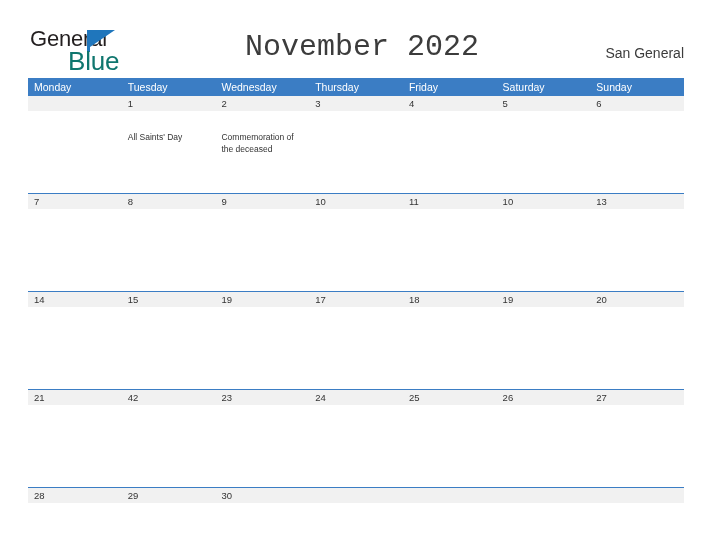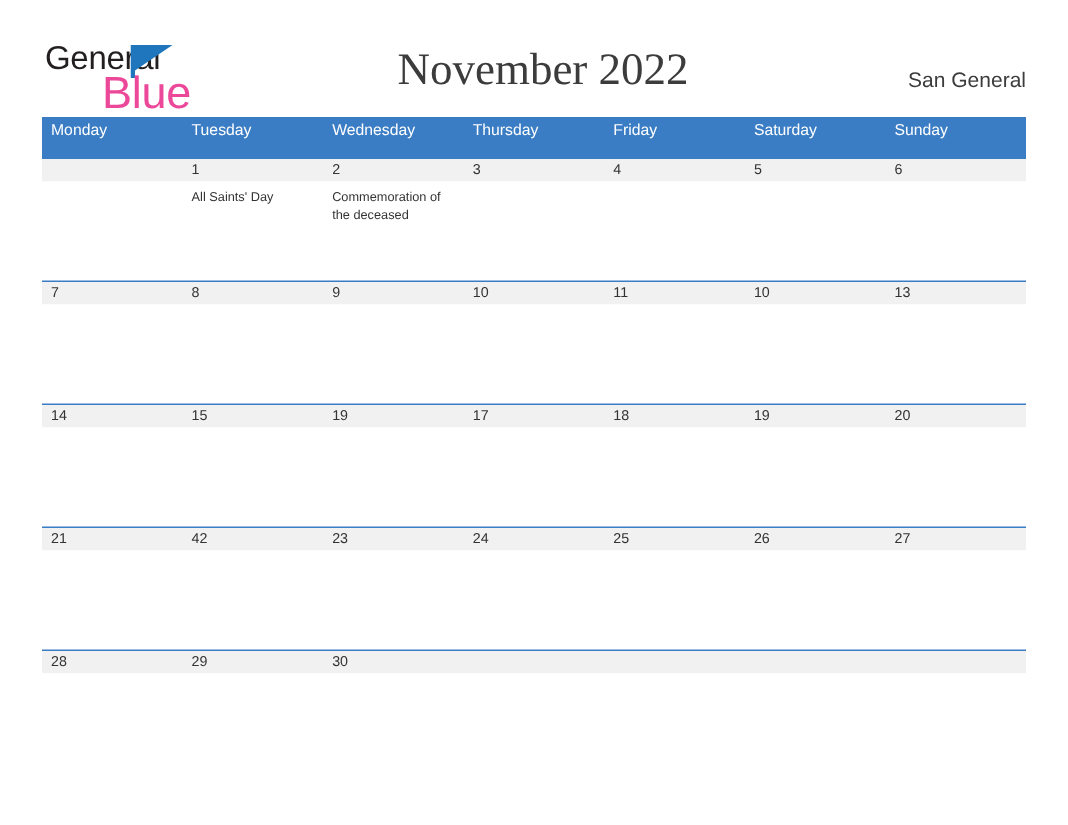--- a/index.html
+++ b/index.html
@@ -49,36 +49,36 @@
     position: absolute;
     left: 57px;
     top: 2px;
     width: 30px;
     height: 22px;
   }
   .logo-blue {
     position: absolute;
     left: 38px;
     top: 20px;
-    font-size: 30px;
-    color: #ec4899;
+    font-size: 26px;
+    color: #0f766e;
     letter-spacing: -0.2px;
     font-family: "Liberation Sans", sans-serif;
   }
 
   .title {
     position: absolute;
     left: 0;
     right: 0;
     top: 30px;
     text-align: center;
     font-size: 30px;
     color: #3c3c3c;
     font-weight: normal;
-    font-family: Liberation Serif, serif;
+    font-family: Liberation Mono, monospace;
     padding-left: 12px;
   }
 
   .country {
     position: absolute;
     right: 28px;
     top: 45px;
     font-size: 14px;
     color: #3c3c3c;
     font-family: "Liberation Sans", sans-serif;
@@ -88,21 +88,21 @@
   .calendar {
     position: absolute;
     left: 28px;
     top: 78px;
     width: 656px;
   }
 
   .weekday-row {
     display: flex;
     background: #3b7dc4;
-    height: 28px;
+    height: 18px;
   }
   .weekday {
     flex: 1 1 0;
     color: #ffffff;
     font-size: 10.5px;
     line-height: 18px;
     padding-left: 6px;
     box-sizing: border-box;
     font-family: "Liberation Sans", sans-serif;
     white-space: nowrap;
@@ -128,20 +128,21 @@
     color: #333333;
     padding-left: 6px;
     box-sizing: border-box;
     font-family: "Liberation Sans", sans-serif;
   }
 
   .event-row {
     display: flex;
     background: #ffffff;
     height: 66px;
+    margin-top: 16px;
   }
   .event-cell {
     flex: 1 1 0;
     padding: 5px 8px 0 6px;
     box-sizing: border-box;
     font-size: 8.5px;
     line-height: 11.5px;
     color: #333333;
     font-family: "Liberation Sans", sans-serif;
     overflow: hidden;

